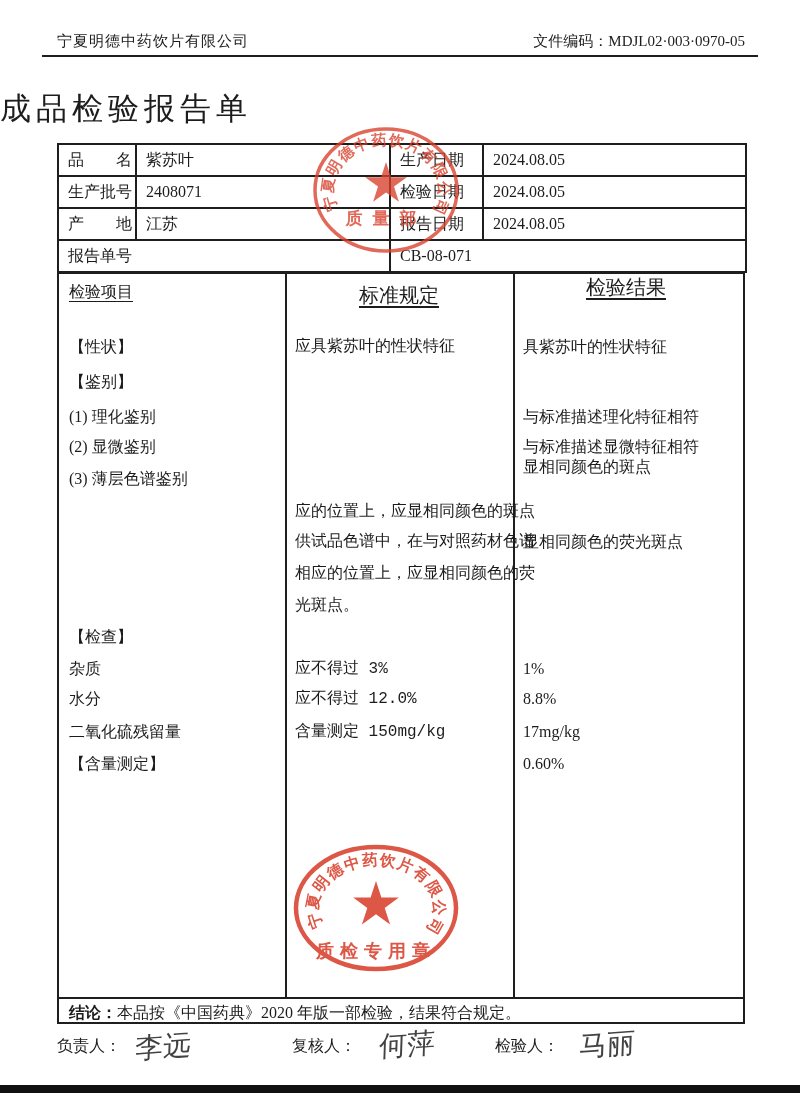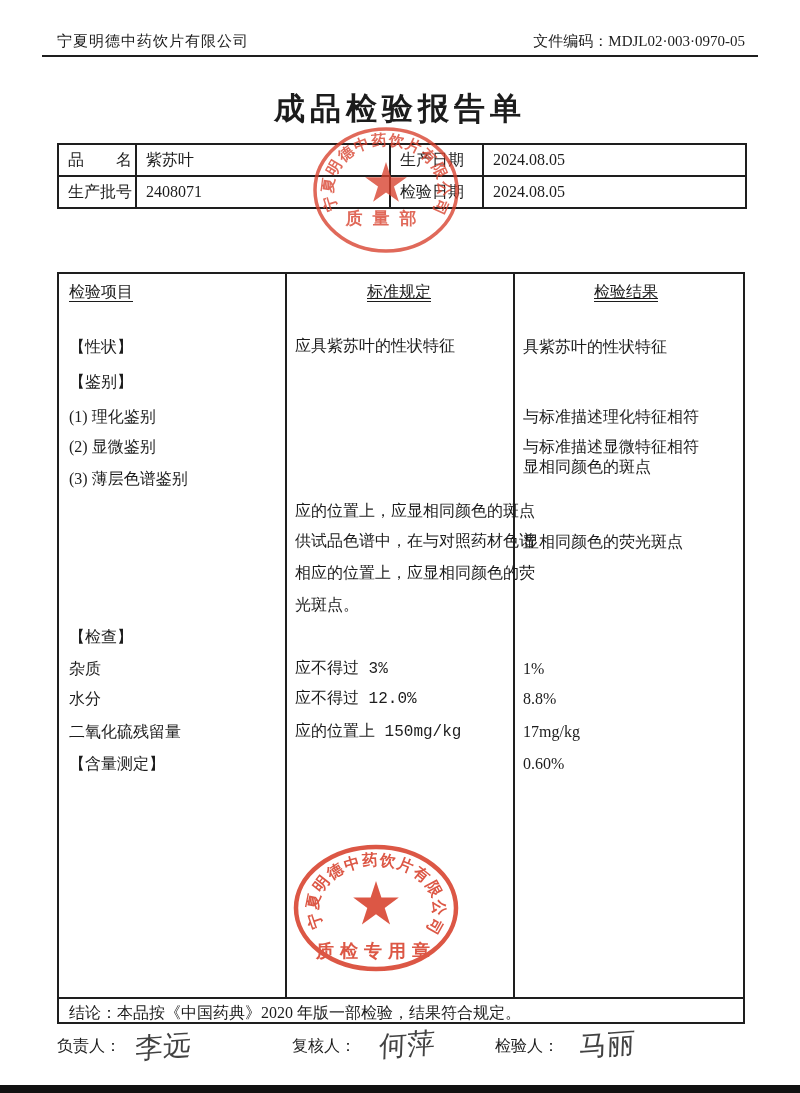--- a/index.html
+++ b/index.html
@@ -6,41 +6,41 @@
   .page{position:relative;width:800px;height:1093px;background:#fff;overflow:hidden;
         font-family:"Liberation Serif","DejaVu Serif",serif;color:#1c1c1c;}
   .abs{position:absolute;}
 
   
   .hdr-company{left:57px;top:32px;font-size:15px;letter-spacing:1px;}
   .hdr-code{right:55px;top:32px;font-size:15px;}
   .hdr-rule{left:42px;top:55px;width:716px;height:2px;background:#1e1e1e;}
 
   
-  .doc-title{left:0;top:88px;width:800px;text-align:center;font-size:31px;font-weight:bold;letter-spacing:5px;}
+  .doc-title{left:0;top:88px;width:800px;text-align:left;font-size:31px;font-weight:normal;letter-spacing:5px;}
 
   
   .info-table{left:57px;top:143px;}
   table{border-collapse:collapse;table-layout:fixed;width:688px;}
   td{border:2px solid #1e1e1e;padding:0 2px 0 9px;font-size:16px;height:30px;overflow:hidden;white-space:nowrap;}
 
   
   .main-table{left:57px;top:272px;width:688px;height:752px;border:2px solid #1e1e1e;box-sizing:border-box;}
   .vline{position:absolute;top:0;height:723px;width:0;border-left:2px solid #1e1e1e;}
   .hline{position:absolute;top:723px;left:0;width:684px;height:0;border-top:2px solid #1e1e1e;}
   .cell{position:absolute;font-size:16px;white-space:nowrap;line-height:20px;}
   .c1{left:10px;}
   .c2{left:236px;font-family:Liberation Mono, monospace;}
   .c3{left:464px;}
   .colhead{text-decoration:underline;text-underline-offset:4px;}
-  .center-block{position:absolute;text-align:center;font-size:16px;text-decoration:underline;}
+  .center-block{position:absolute;text-align:center;font-size:20px;}
 
   
   .concl{position:absolute;top:729px;left:10px;font-size:16px;white-space:nowrap;}
-  .concl-label{font-weight:normal;}
+  .concl-label{font-weight:bold;}
 
   
   .sig-row{left:57px;top:1030px;width:700px;height:55px;}
   .sig-label{position:absolute;top:6px;font-size:16px;}
   .sig-name{position:absolute;font-size:28px;color:#2e2e2e;transform:rotate(-4deg) skewX(-6deg);opacity:.9;}
 
   
   .stamp{pointer-events:none;}
   .stamp-upper{left:306px;top:122px;opacity:.78;}
   .stamp-lower{left:286px;top:833px;opacity:.88;}
@@ -75,52 +75,62 @@
         <td>紫苏叶</td>
         <td>生产日期</td>
         <td>2024.08.05</td>
       </tr>
       <tr>
         <td>生产批号</td>
         <td>2408071</td>
         <td>检验日期</td>
         <td>2024.08.05</td>
       </tr>
+      <tr>
+        <td>产　　地</td>
+        <td>江苏</td>
+        <td>报告日期</td>
+        <td>2024.08.05</td>
+      </tr>
+      <tr>
+        <td colspan="2">报告单号</td>
+        <td colspan="2">CB-08-071</td>
+      </tr>
     </tbody>
       </table>
   </div>
 
   <div class="abs main-table">
     <div class="vline" style="left:226px"></div>
     <div class="vline" style="left:454px"></div>
     <div class="hline"></div>
 
     <div class="cell c1" style="top:8px"><span class="colhead">检验项目</span></div>
     <div class="center-block" style="left:226px;width:228px;top:8px"><span class="colhead">标准规定</span></div>
-    <div class="center-block" style="left:456px;width:222px;top:8px"><span class="colhead">检验结果</span></div>
+    <div class="center-block" style="left:456px;width:222px;top:0"><span class="colhead">检验结果</span></div>
 
     <div class="cell c1" style="top:63px">【性状】</div>
     <div class="cell c1" style="top:98px">【鉴别】</div>
     <div class="cell c1" style="top:133px">(1) 理化鉴别</div>
     <div class="cell c1" style="top:163px">(2) 显微鉴别</div>
     <div class="cell c1" style="top:195px">(3) 薄层色谱鉴别</div>
     <div class="cell c1" style="top:353px">【检查】</div>
     <div class="cell c1" style="top:385px">杂质</div>
     <div class="cell c1" style="top:415px">水分</div>
     <div class="cell c1" style="top:448px">二氧化硫残留量</div>
     <div class="cell c1" style="top:480px">【含量测定】</div>
 
     <div class="cell c2" style="top:63px">应具紫苏叶的性状特征</div>
     <div class="cell c2" style="top:258px">供试品色谱中，在与对照药材色谱</div>
     <div class="cell c2" style="top:228px">应的位置上，应显相同颜色的斑点</div>
     <div class="cell c2" style="top:290px">相应的位置上，应显相同颜色的荧</div>
     <div class="cell c2" style="top:322px">光斑点。</div>
     <div class="cell c2" style="top:385px">应不得过 3%</div>
     <div class="cell c2" style="top:415px">应不得过 12.0%</div>
-    <div class="cell c2" style="top:448px">应的位置上 150mg/kg</div>
+    <div class="cell c2" style="top:448px">含量测定 150mg/kg</div>
 
     <div class="cell c3" style="top:63px">具紫苏叶的性状特征</div>
     <div class="cell c3" style="top:163px">与标准描述显微特征相符</div>
     <div class="cell c3" style="top:133px">与标准描述理化特征相符</div>
     <div class="cell c3" style="top:183px">显相同颜色的斑点</div>
     <div class="cell c3" style="top:258px">显相同颜色的荧光斑点</div>
     <div class="cell c3" style="top:385px">1%</div>
     <div class="cell c3" style="top:415px">8.8%</div>
     <div class="cell c3" style="top:448px">17mg/kg</div>
     <div class="cell c3" style="top:480px">0.60%</div>

